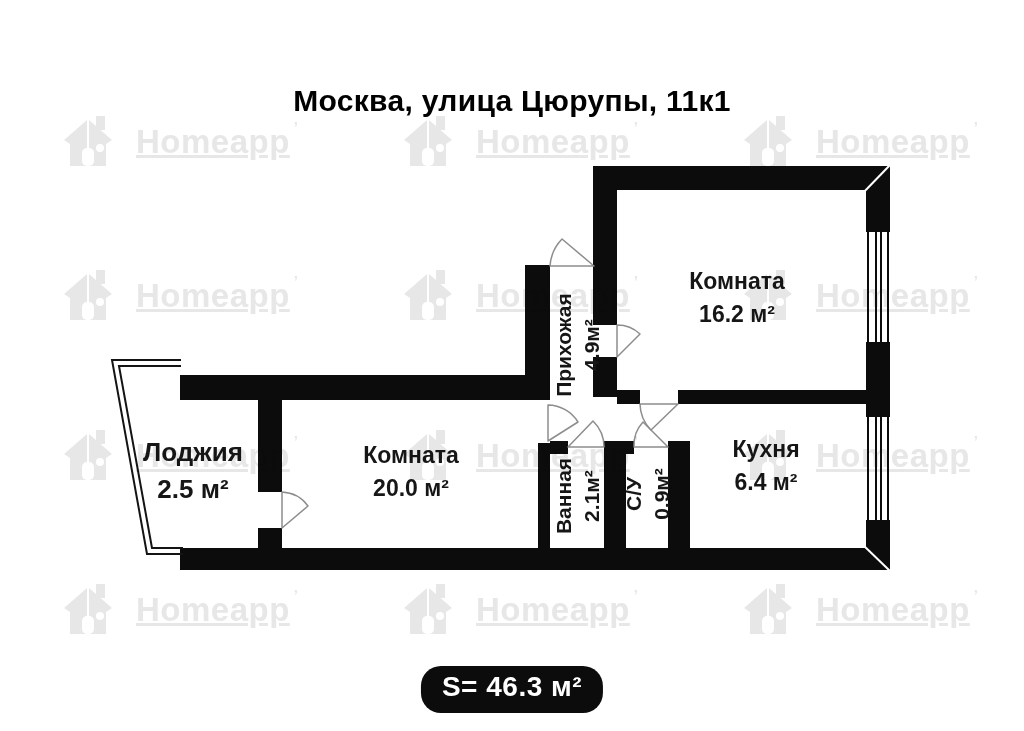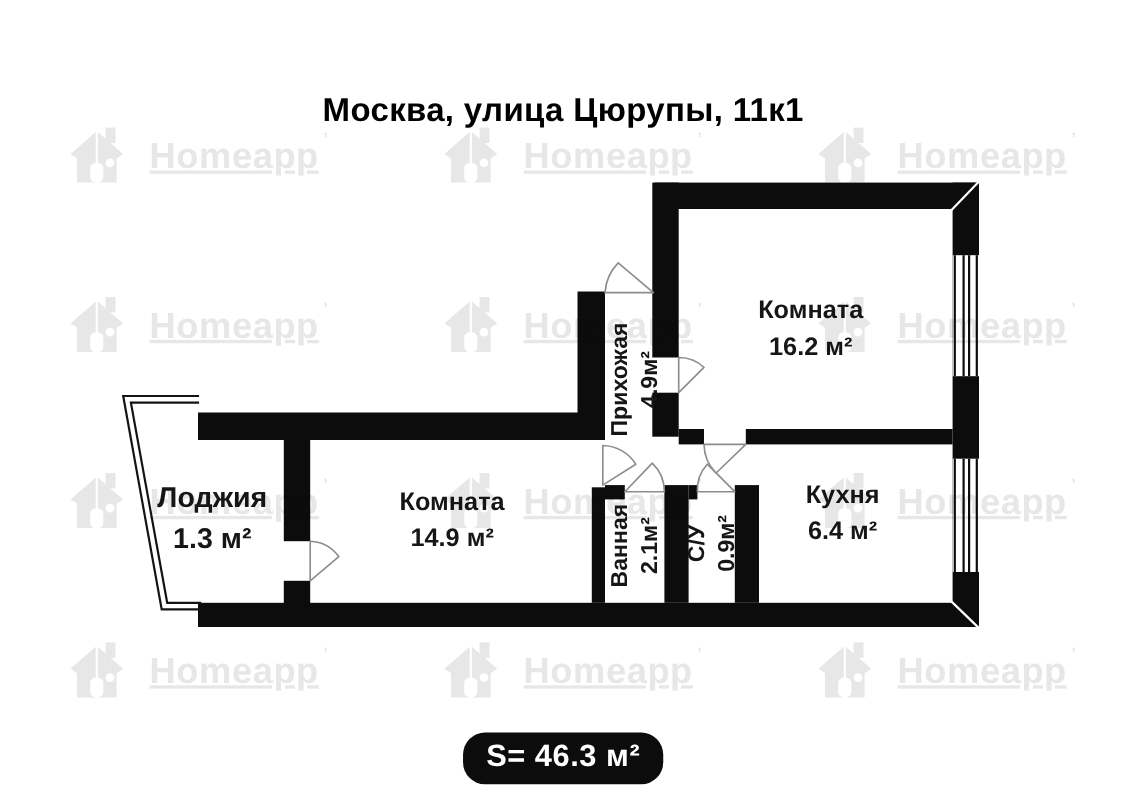--- a/index.html
+++ b/index.html
@@ -87,26 +87,26 @@
     </g>
   </svg>
 
   <div class="room-label" style="left:737px;top:298px;">
     <div>Комната</div>
     <div>16.2 м²</div>
   </div>
 
   <div class="room-label" style="left:411px;top:472px;">
     <div>Комната</div>
-    <div>14.9 м²</div>
+    <div>20.0 м²</div>
   </div>
 
   <div class="room-label small" style="left:193px;top:471px;">
     <div>Лоджия</div>
-    <div>1.3 м²</div>
+    <div>2.5 м²</div>
   </div>
 
   <div class="room-label" style="left:766px;top:466px;">
     <div>Кухня</div>
     <div>6.4 м²</div>
   </div>
 
   <div class="room-label rot" style="left:578px;top:345px;">
     <div>Прихожая</div>
     <div>4.9м²</div>

